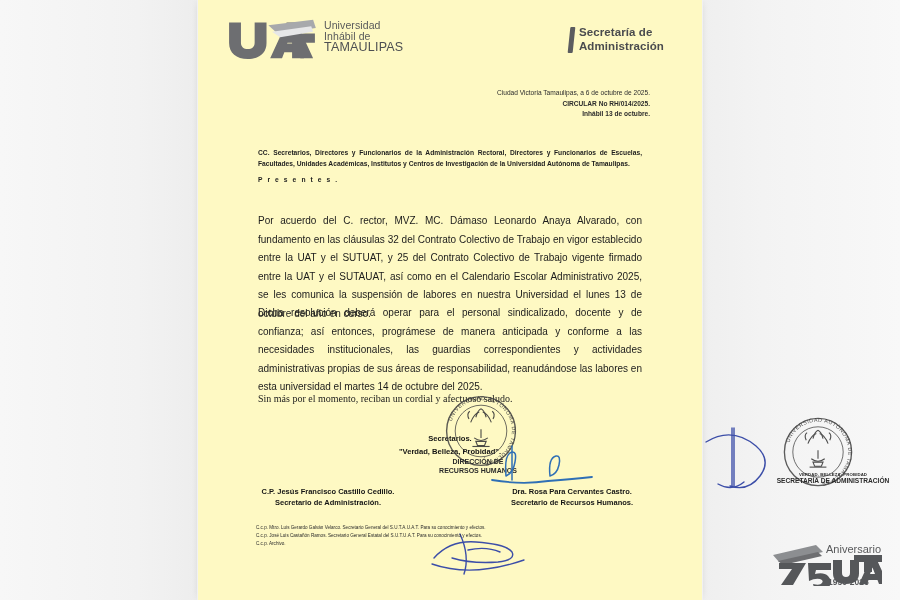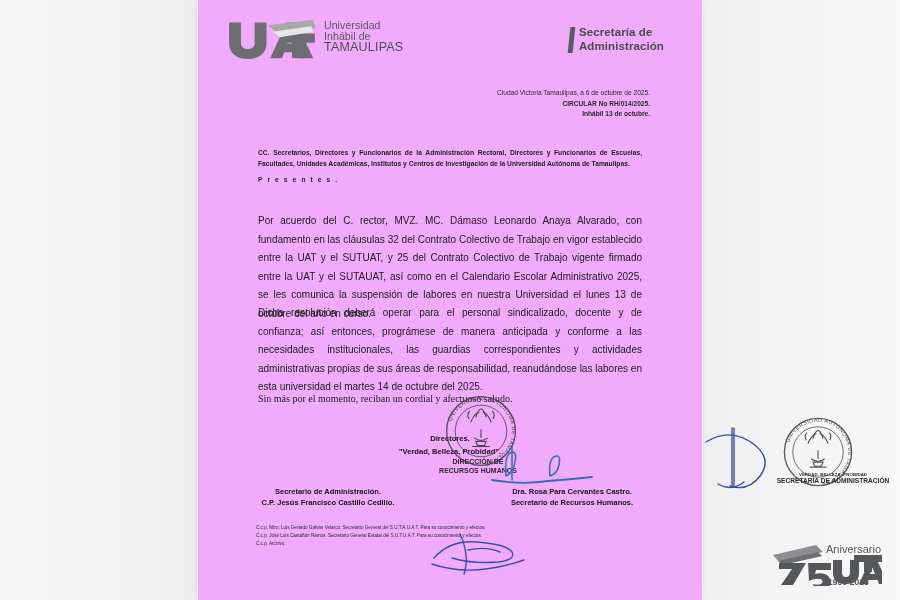--- a/index.html
+++ b/index.html
@@ -20,21 +20,21 @@
     background: #fdfdfd;
   }
 
   
   .sheet {
     position: absolute;
     left: 198px;
     top: 0px;
     width: 504px;
     height: 600px;
-    background: #f0abfc;
+    background: #fef9c3;
     box-shadow: 0 0 0 1px #f1f1f1, -3px 0 7px -3px rgba(0,0,0,0.10), 3px 0 7px -3px rgba(0,0,0,0.10);
   }
   .page-gutter-left {
     position: absolute;
     left: 0; top: 0; bottom: 0; width: 198px;
     background: linear-gradient(to right, #f7f7f7 0%, #f2f2f2 70%, #ededed 100%);
   }
   .page-gutter-right {
     position: absolute;
     right: 0; top: 0; bottom: 0; width: 198px;
@@ -275,21 +275,21 @@
     <div class="addressee">
       <div>CC. Secretarios, Directores y Funcionarios de la Administración Rectoral, Directores y Funcionarios de Escuelas, Facultades, Unidades Académicas, Institutos y Centros de Investigación de la Universidad Autónoma de Tamaulipas.</div>
       <div class="presentes">P r e s e n t e s .</div>
     </div>
 
     <div class="body-text p1">Por acuerdo del C. rector, MVZ. MC. Dámaso Leonardo Anaya Alvarado, con fundamento en las cláusulas 32 del Contrato Colectivo de Trabajo en vigor establecido entre la UAT y el SUTUAT, y 25 del Contrato Colectivo de Trabajo vigente firmado entre la UAT y el SUTAUAT, así como en el Calendario Escolar Administrativo 2025, se les comunica la suspensión de labores en nuestra Universidad el lunes 13 de octubre del año en curso.</div>
     <div class="body-text p2">Dicha resolución deberá operar para el personal sindicalizado, docente y de confianza; así entonces, prográmese de manera anticipada y conforme a las necesidades institucionales, las guardias correspondientes y actividades administrativas propias de sus áreas de responsabilidad, reanudándose las labores en esta universidad el martes 14 de octubre del 2025.</div>
     <div class="body-text p3">Sin más por el momento, reciban un cordial y afectuoso saludo.</div>
 
     <div class="atentamente">
-      <div>Directores.</div>
+      <div>Secretarios.</div>
       <div>"Verdad, Belleza, Probidad".</div>
     </div>
 
     <div class="seal seal-hr">
       <svg width="86" height="86" viewBox="0 0 100 100">
         <defs>
           <path id="ringHR" d="M50,50 m-36,0 a36,36 0 1,1 72,0 a36,36 0 1,1 -72,0"></path>
         </defs>
         <circle cx="50" cy="50" r="40" fill="none" stroke="#3f3f3f" stroke-width="1.6" opacity="0.85"></circle>
         <circle cx="50" cy="50" r="30" fill="none" stroke="#3f3f3f" stroke-width="1.1" opacity="0.8"></circle>
@@ -367,22 +367,22 @@
           <path d="M4 28 q16 -18 42 -16 q30 2 36 10 q4 8 -14 10 q-26 2 -46 -4"></path>
           <path d="M30 4 q10 22 4 40"></path>
           <path d="M2 34 q40 14 92 -4"></path>
           <path d="M38 20 q18 -4 32 2"></path>
         </g>
       </svg>
     </div>
 
     <div class="sig-row">
       <div class="sig-col">
+        <div>C.P. Jesús Francisco Castillo Cedillo.</div>
         <div>Secretario de Administración.</div>
-        <div>C.P. Jesús Francisco Castillo Cedillo.</div>
       </div>
       <div class="sig-col">
         <div>Dra. Rosa Para Cervantes Castro.</div>
         <div>Secretario de Recursos Humanos.</div>
       </div>
     </div>
 
     <div class="ccp">
       <div>C.c.p. Mtro. Luis Gerardo Galván Velarco. Secretario General del S.U.T.A.U.A.T. Para su conocimiento y efectos.</div>
       <div>C.c.p. José Luis Castañón Ramos. Secretario General Estatal del S.U.T.U.A.T. Para su conocimiento y efectos.</div>

